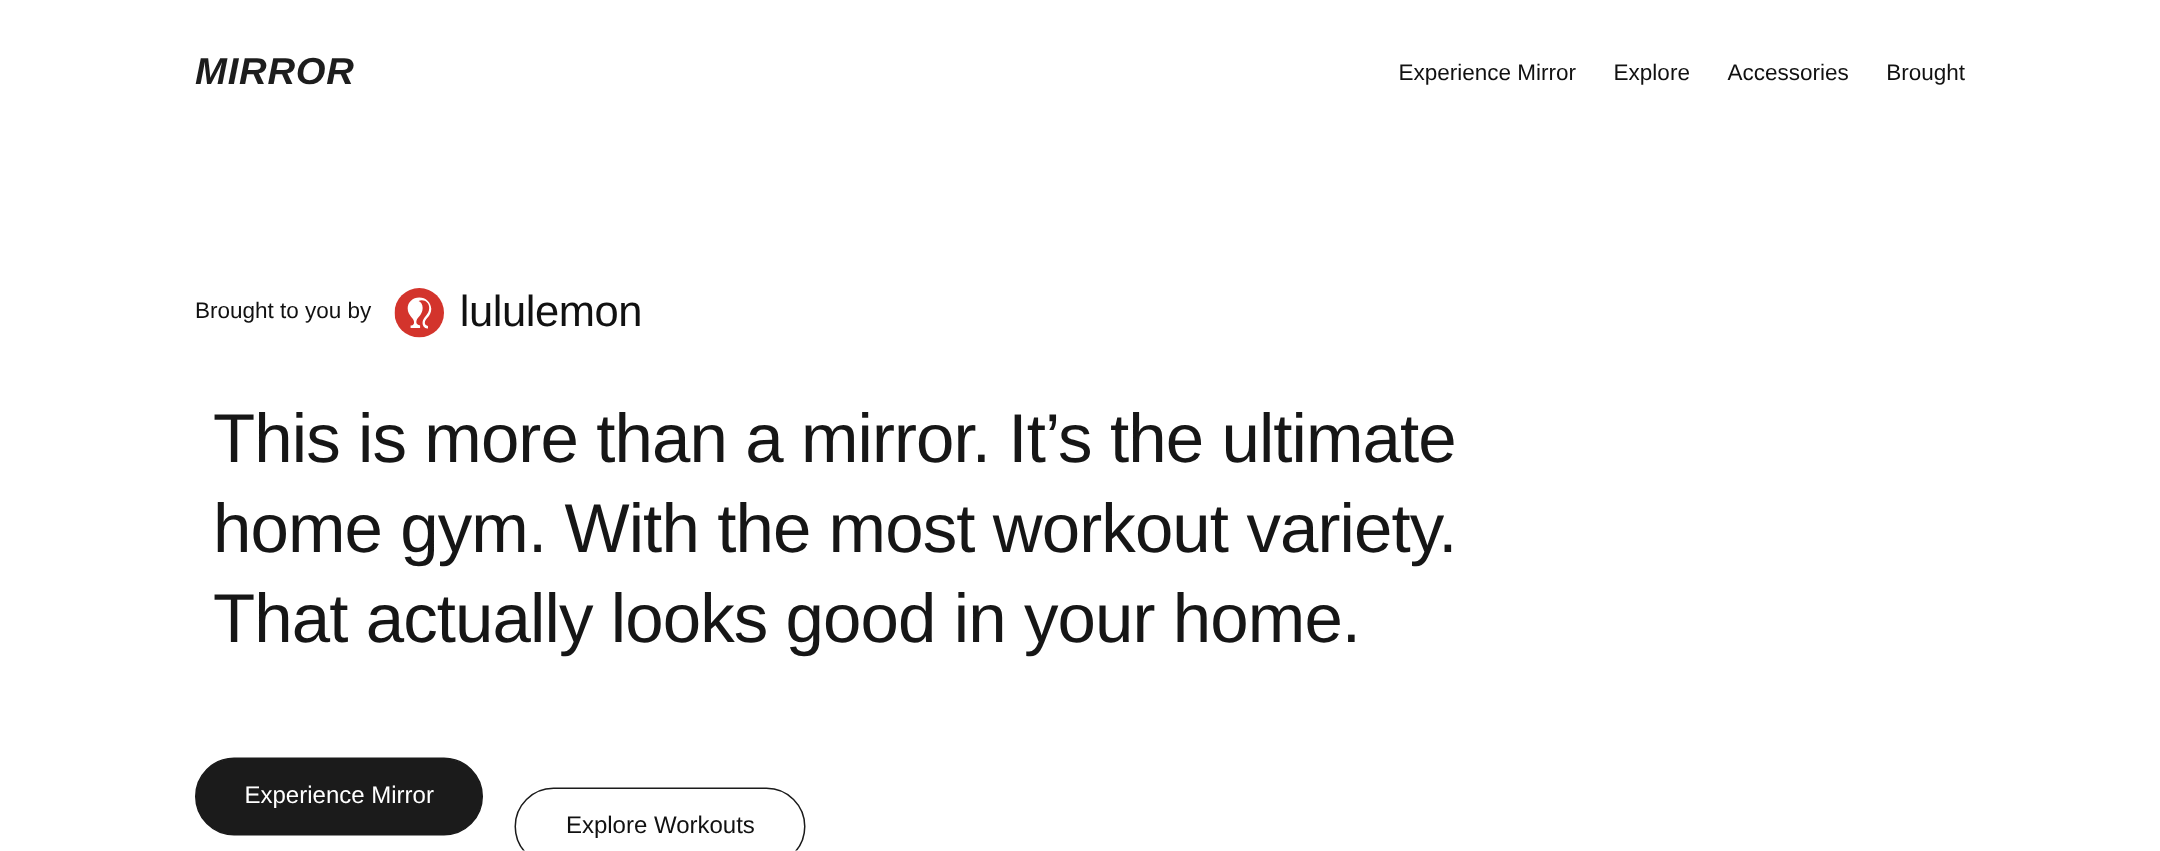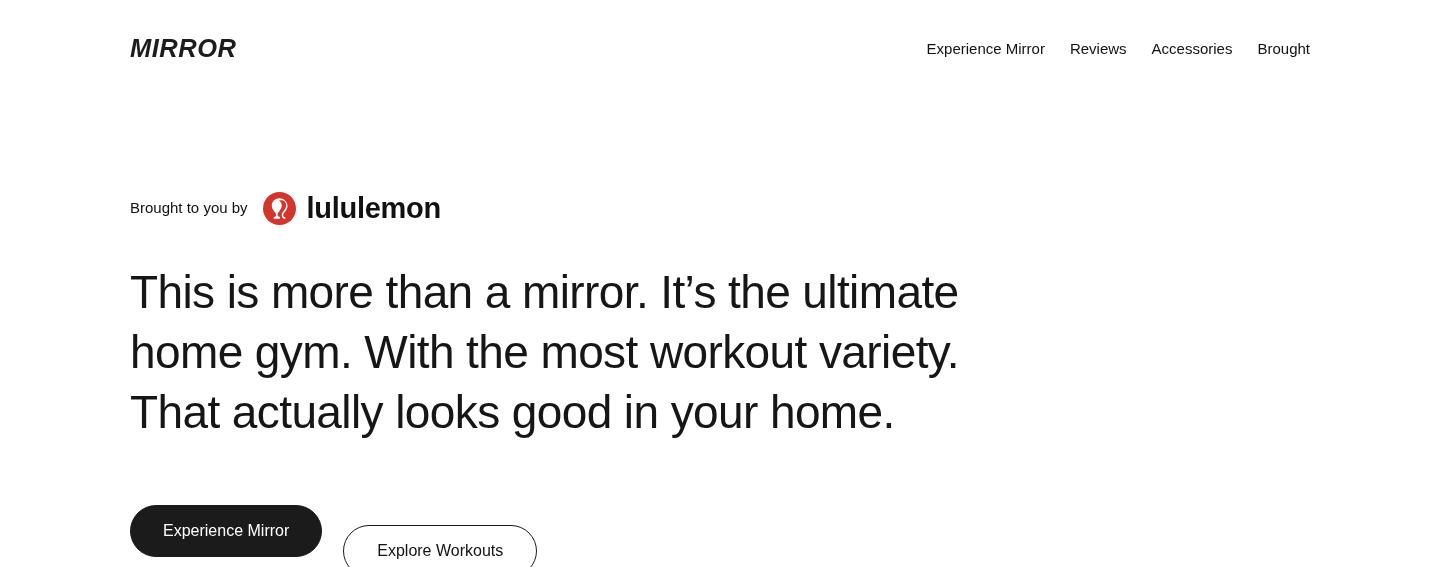--- a/index.html
+++ b/index.html
@@ -124,30 +124,30 @@
   .lulu-mark {
     width: 33px;
     height: 33px;
     flex: none;
     display: block;
   }
 
   .lulu-wordmark {
     margin-left: 11px;
     font-size: 29px;
-    font-weight: 700;
+    font-weight: 400;
     letter-spacing: -0.3px;
     color: #111111;
     line-height: 33px;
     white-space: nowrap;
   }
 
   .hero-headline {
     position: absolute;
-    left: 0;
+    left: 12px;
     top: 205px;
     margin: 0;
     width: 860px;
     font-size: 46px;
     font-weight: 400;
     line-height: 60px;
     letter-spacing: -0.6px;
     color: #161616;
   }
 
@@ -193,21 +193,21 @@
 <body>
 
 <div class="page">
 
   <header class="site-header">
 
     <div class="brand-logo">MIRROR</div>
 
     <nav class="main-nav">
       <a class="nav-link">Experience Mirror</a>
-      <a class="nav-link">Reviews</a>
+      <a class="nav-link">Explore</a>
       <a class="nav-link">Accessories</a>
       <a class="nav-link">Brought</a>
     </nav>
 
   </header>
 
   <section class="hero">
 
     <div class="brought-row">
       <span class="brought-label">Brought to you by</span>

